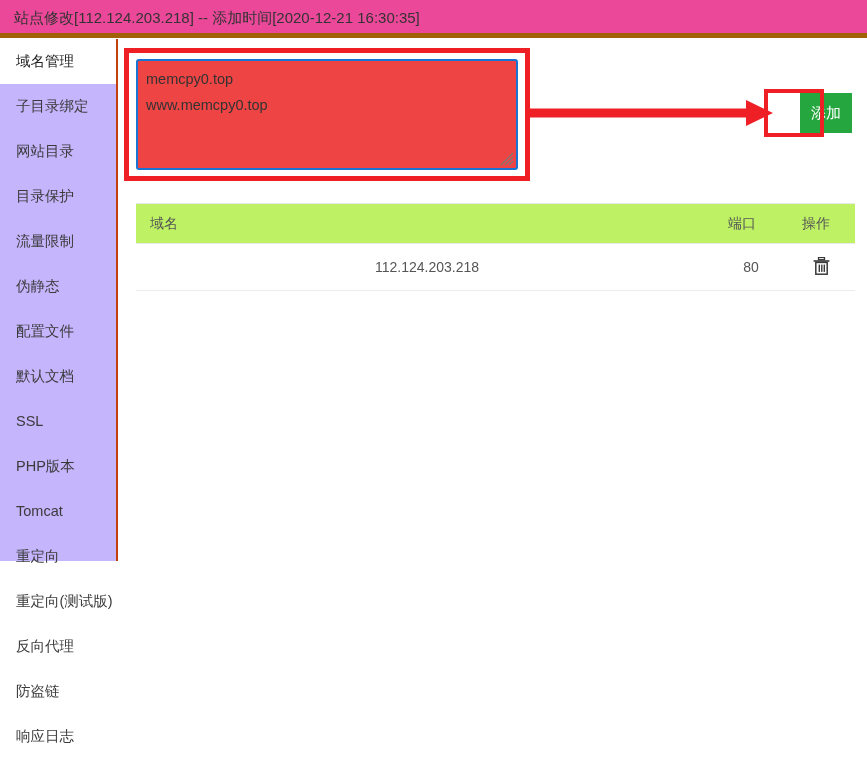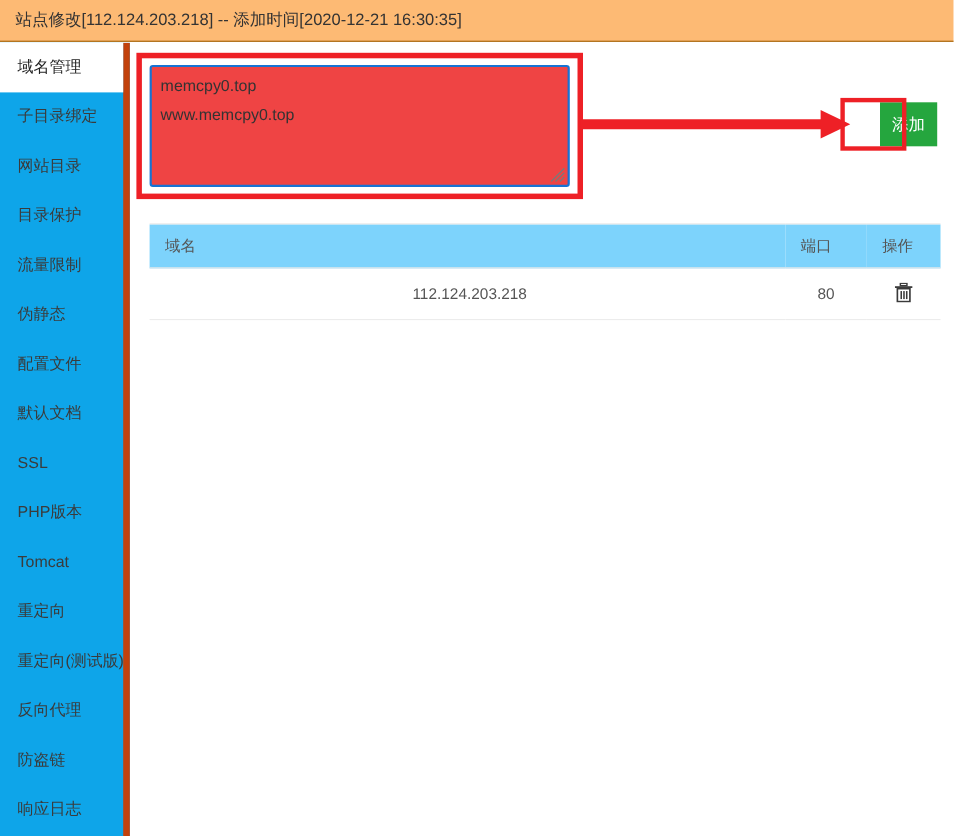--- a/index.html
+++ b/index.html
@@ -8,34 +8,34 @@
     background:#ffffff;
     font-family:"Liberation Sans","DejaVu Sans",sans-serif;
     color:#333;
     overflow:hidden;
     position:relative;
   }
 
   
   #titlebar{
     position:absolute;left:0;top:0;width:867px;height:38px;
-    background:#fdba74;
-    border-bottom:1px solid #a16207;
+    background:#ec4899;
+    border-bottom:5px solid #a16207;
     box-sizing:border-box;
   }
   #titlebar .title-text{
     position:absolute;left:14px;top:9px;
     font-size:15px;color:#333;white-space:nowrap;
   }
 
   
   #sidebar{
-    position:absolute;left:0;top:39px;width:118px;height:721px;
-    background:#0ea5e9;
-    border-right:6px solid #c2410c;
+    position:absolute;left:0;top:39px;width:118px;height:522px;
+    background:#c4b5fd;
+    border-right:2px solid #c2410c;
     box-sizing:border-box;
   }
   .side-item{
     height:45px;line-height:45px;
     padding-left:16px;
     font-size:14.5px;color:#3b3b3b;
     white-space:nowrap;
     box-sizing:border-box;
     cursor:pointer;
     background:transparent;
@@ -112,21 +112,21 @@
   }
 
   
   #domain-table{
     position:absolute;left:136px;top:203px;
     width:719px;
     border-collapse:collapse;
     font-size:14px;
   }
   #domain-table thead th{
-    background:#7dd3fc;
+    background:#bef264;
     border-top:1px solid #e8e8e8;
     border-bottom:1px solid #e8e8e8;
     font-weight:normal;
     color:#555;
     height:40px;
     text-align:left;
     padding:0 14px;
     box-sizing:border-box;
   }
   #domain-table tbody td{

